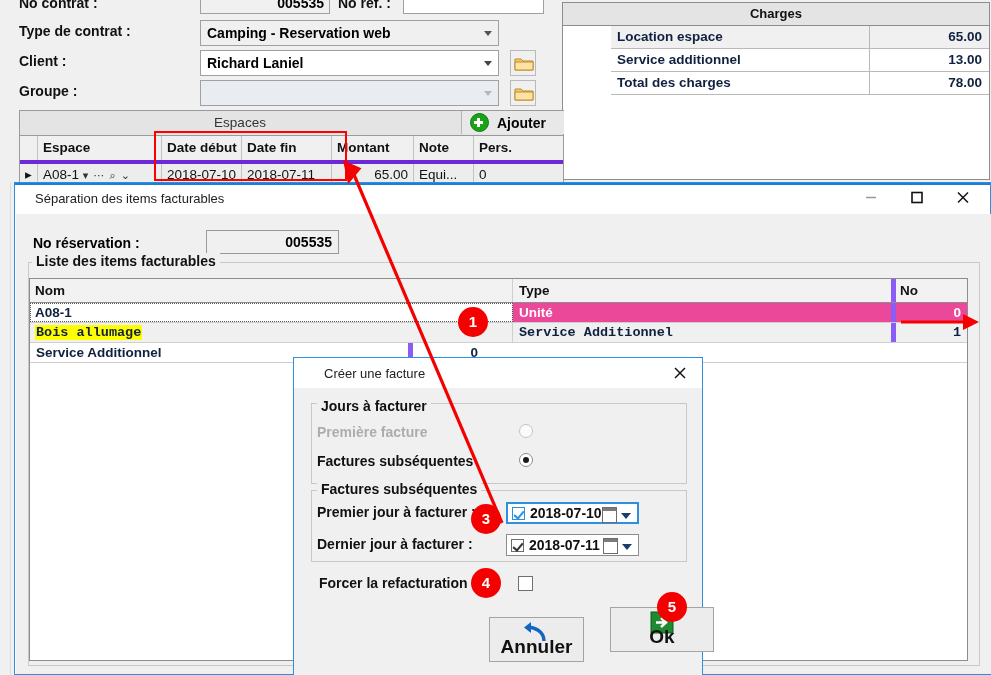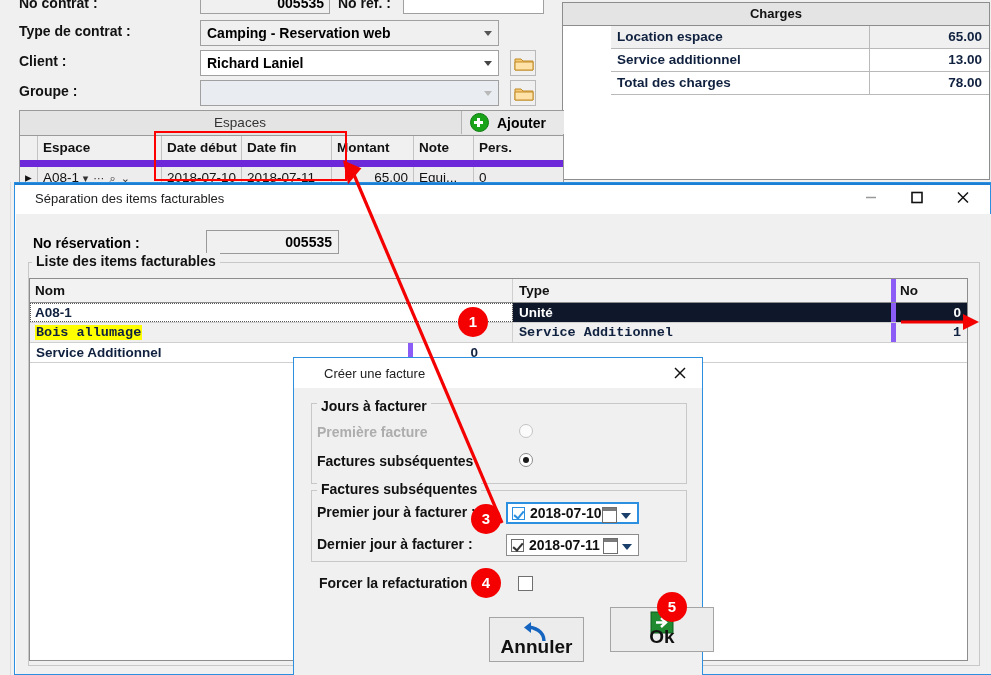--- a/index.html
+++ b/index.html
@@ -64,21 +64,21 @@
   #esp-head{position:relative;height:24px;background:#e4e4e4;border-bottom:1px solid #9a9a9a;}
   #esp-title{position:absolute;left:0;top:0;width:440px;text-align:center;line-height:24px;
     font-size:13.5px;color:#333;}
   #esp-add{position:absolute;left:441px;top:0;width:102px;height:23px;background:#e8e8e8;
     border-left:1px solid #b5b5b5;display:flex;align-items:center;}
   .plus-ico{width:17px;height:17px;border-radius:50%;background:#19a319;margin-left:8px;position:relative;
     border:1px solid #0d7a0d;}
   .plus-ico:before{content:"";position:absolute;left:3px;top:7px;width:9px;height:3px;background:#fff;}
   .plus-ico:after{content:"";position:absolute;left:6px;top:4px;width:3px;height:9px;background:#fff;}
   #esp-add-label{margin-left:8px;font-weight:bold;font-size:14px;}
-  .eg-head{display:flex;height:24px;line-height:24px;background:#f0f0f0;border-bottom:7px solid #6d28d9;
+  .eg-head{display:flex;height:24px;line-height:24px;background:#f0f0f0;border-bottom:4px solid #6d28d9;
     font-weight:bold;font-size:13.5px;color:#111;}
   .eg-row{display:flex;height:22px;line-height:22px;background:#ededed;font-size:13.5px;color:#111;}
   .c0{width:18px;text-align:center;border-right:1px solid #c3c3c3;box-sizing:border-box;}
   .c1{width:124px;padding-left:5px;border-right:1px solid #c3c3c3;box-sizing:border-box;}
   .c2{width:80px;padding-left:5px;border-right:1px solid #c3c3c3;box-sizing:border-box;}
   .c3{width:90px;padding-left:5px;border-right:1px solid #c3c3c3;box-sizing:border-box;}
   .c4{width:82px;padding-right:5px;text-align:right;border-right:1px solid #c3c3c3;box-sizing:border-box;}
   .c5{width:60px;padding-left:5px;border-right:1px solid #c3c3c3;box-sizing:border-box;}
   .c6{width:87px;padding-left:5px;box-sizing:border-box;}
   .cell-ctrls{display:inline-block;color:#333;font-size:11px;letter-spacing:1px;}
@@ -110,21 +110,21 @@
   .it-head{display:flex;height:23px;line-height:23px;background:#f2f2f2;border-bottom:1px solid #8d8d8d;
     font-weight:bold;font-size:13.5px;color:#111;}
   .it-row{display:flex;height:19px;line-height:19px;font-size:13.5px;color:#10213f;font-weight:bold;
     border-bottom:1px solid #cfcfcf;}
   .it-row.r1{background:#fff;}
   .it-row.r2{background:#f0f0f0;font-family:Liberation Mono, monospace;}
   .it-row.r3{background:#fff;}
   .ic-name{width:483px;box-sizing:border-box;padding-left:5px;border-right:1px solid #cfcfcf;}
   .ic-type{width:383px;box-sizing:border-box;padding-left:6px;border-right:5px solid #8b5cf6;}
   .ic-fac{width:71px;box-sizing:border-box;padding-right:6px;text-align:right;}
-  .it-row.sel .ic-type,.it-row.sel .ic-fac{background:#0f172a;color:#fff;}
+  .it-row.sel .ic-type,.it-row.sel .ic-fac{background:#ec4899;color:#fff;}
   .it-row.sel .ic-name{outline:1px dotted #555;outline-offset:-1px;}
   .hl{background:#ffff00;color:#10213f;padding:0 1px;}
 
   
   #dlg{position:absolute;left:293px;top:357px;width:410px;height:318px;
     background:#f0f0f0;border:1px solid #2c8fe0;box-sizing:border-box;}
   #dlg-bar{height:30px;background:#fff;position:relative;}
   #dlg-title{position:absolute;left:30px;top:8px;font-size:13px;color:#222;}
   #dlg-close{position:absolute;right:4px;top:1px;width:36px;height:27px;}
   #dlg-body{position:absolute;left:0;top:30px;width:408px;height:287px;background:#f0f0f0;}

